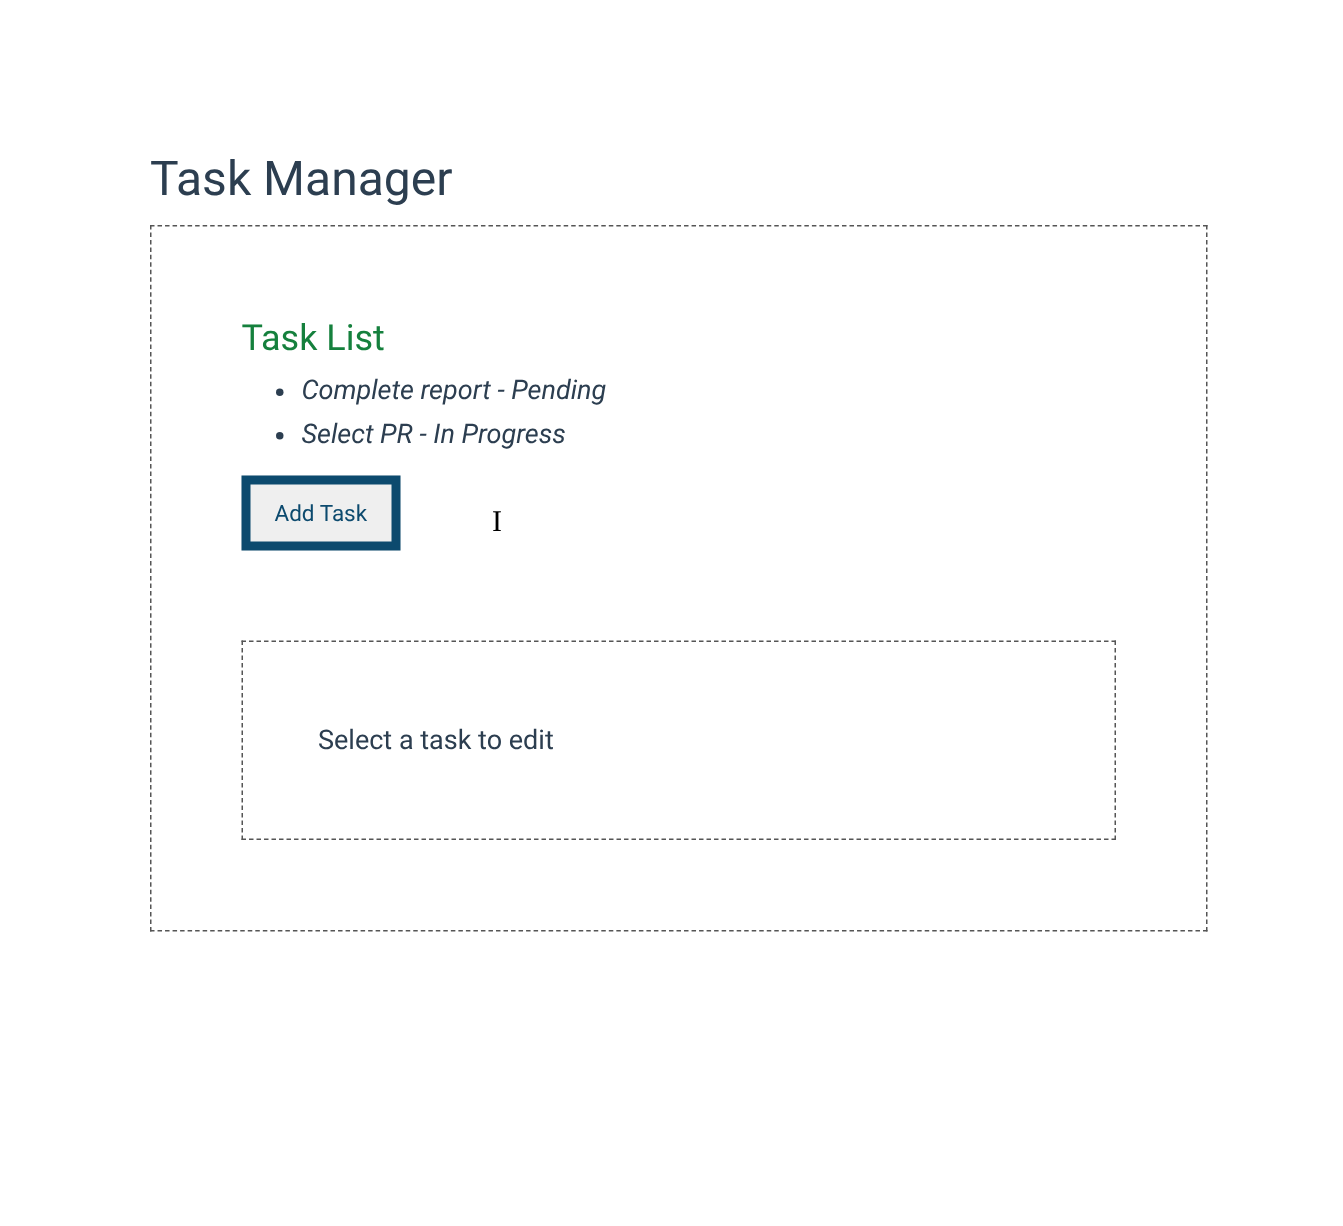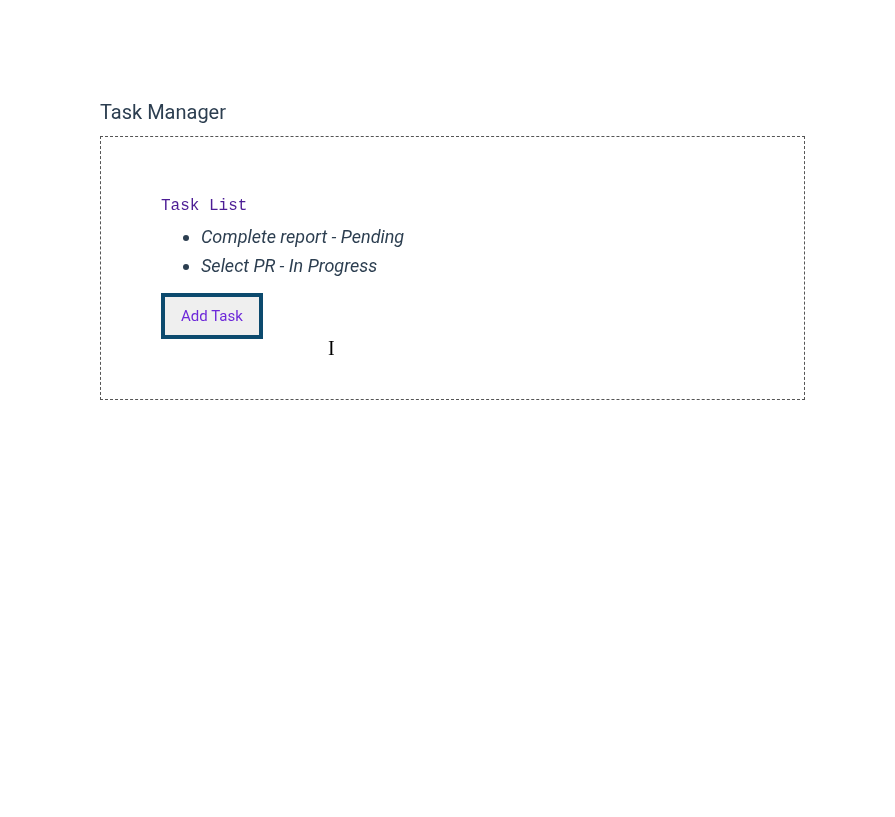--- a/index.html
+++ b/index.html
@@ -11,54 +11,53 @@
       font-family: -apple-system, BlinkMacSystemFont, "Segoe UI", Roboto, "Helvetica Neue", Arial, sans-serif;
       background: #ffffff;
       color: #2c3e50;
       width: 895px;
       height: 817px;
     }
     .page {
       padding: 100px 90px 0 100px;
     }
     h1.page-title {
-      font-size: 20px;
+      font-size: 32px;
       font-weight: 400;
       margin: 0 0 12px 0;
       color: #2c3e50;
     }
     .outer-box {
       border: 1px dashed #555;
       padding: 60px 60px 60px 60px;
     }
     h2.section-title {
-      font-size: 16px;
+      font-size: 24px;
       font-weight: 400;
       margin: 0 0 8px 0;
-      color: #4c1d95;
-      font-family: Liberation Mono, monospace;
+      color: #15803d;
     }
     ul.task-list {
       margin: 0 0 14px 0;
       padding-left: 40px;
       font-size: 18px;
       color: #2c3e50;
       line-height: 1.5;
     }
     ul.task-list li {
       margin: 2px 0;
       font-style: italic;
     }
     button.add-task {
       font-family: inherit;
       font-size: 15px;
       padding: 10px 16px;
       background: #efefef;
-      border: 4px solid #0c4a6e;
-      color: #6d28d9;
+      border: 6px solid #0c4a6e;
+      color: #0c4a6e;
       cursor: pointer;
     }
     .inner-box {
       margin-top: 60px;
       border: 1px dashed #555;
       padding: 55px 50px;
     }
     .inner-box p {
       margin: 0;
       font-size: 18px;
@@ -89,17 +88,20 @@
       <li>
         <span>Complete report - Pending</span>
       </li>
       <li>
         <span>Select PR - In Progress</span>
       </li>
     </ul>
 
     <button class="add-task">Add Task</button>
 
+    <div class="inner-box">
+      <p>Select a task to edit</p>
+    </div>
 
   </div>
 </div>
 
 <div class="cursor">I</div>
 
 </body></html>

